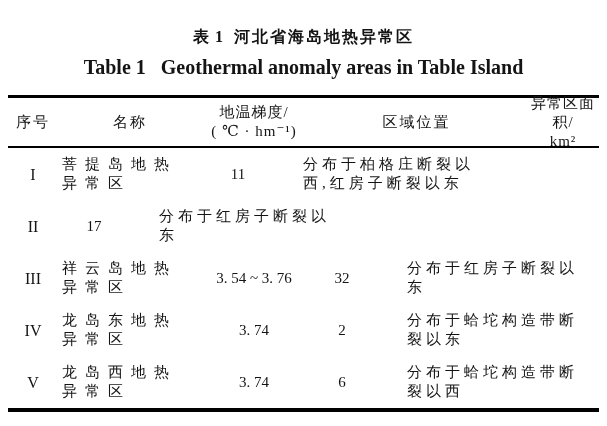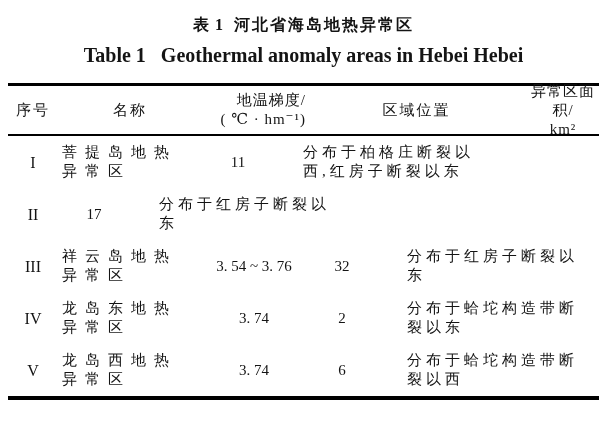--- a/index.html
+++ b/index.html
@@ -4,21 +4,21 @@
 <style>
   * { margin: 0; padding: 0; box-sizing: border-box; }
   html, body { width: 607px; height: 426px; }
   body {
     background: #ffffff;
     color: #141414;
     font-family: "Liberation Serif", "DejaVu Serif", "DejaVu Sans", serif;
     overflow: hidden;
   }
   .caption-zh {
-    padding-top: 14px;
+    padding-top: 26px;
     text-align: center;
     font-weight: bold;
     font-size: 16px;
     letter-spacing: 2px;
     line-height: 21px;
   }
   .caption-zh .cap-label { margin-right: 10px; letter-spacing: 1px; }
   .caption-en {
     margin-top: 7px;
     text-align: center;
@@ -45,40 +45,40 @@
   }
   .th, .td {
     font-size: 15px;
     line-height: 19px;
     white-space: pre-line;
   }
   .th { text-align: center; letter-spacing: 2px; }
   .th.latin-mix { letter-spacing: 1px; }
   .c1 { width: 50px; }
   .c2 { width: 144px; }
-  .c3 { width: 104px; text-align: right; }
+  .c3 { width: 104px; }
   .c4 { width: 72px; }
   .c5 { width: 221px; }
   .td.c1 { text-align: center; font-size: 16px; letter-spacing: 0; }
   .td.c2 { padding-left: 4px; letter-spacing: 8px; }
   .td.c3 { text-align: center; }
   .td.c4 { text-align: center; }
   .td.c5 { padding-left: 29px; letter-spacing: 4px; }
 </style>
 </head>
 <body>
 
 <div>
 
   <div class="caption-zh">
     <span class="cap-label">表 1</span><span>河北省海岛地热异常区</span>
   </div>
 
   <div class="caption-en">
-    <span class="cap-label">Table 1</span><span>Geothermal anomaly areas in Hebei Hebei</span>
+    <span class="cap-label">Table 1</span><span>Geothermal anomaly areas in Table Island</span>
   </div>
 
   <div class="datatable">
 
     <div class="thead">
       <div class="th c1">序号</div>
       <div class="th c2">名称</div>
       <div class="th c3 latin-mix">地温梯度/
 ( ℃ · hm⁻¹)</div>
       <div class="th c5">区域位置</div>

